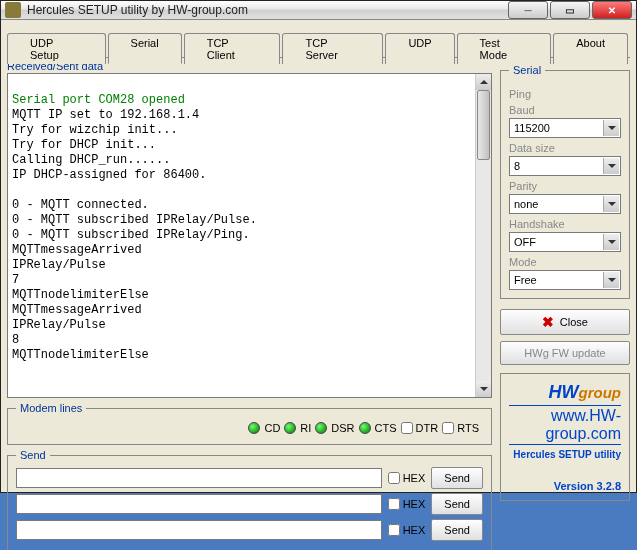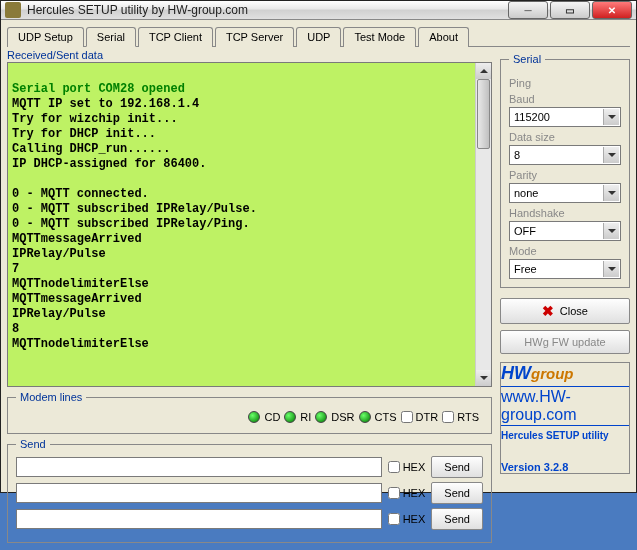--- a/index.html
+++ b/index.html
@@ -7,48 +7,48 @@
 .window { width: 637px; height: 493px; border: 1px solid #222; background: #ece9d8; display: flex; flex-direction: column; }
 .titlebar { height: 28px; background: linear-gradient(to bottom, #fff 0%, #e8e8e8 45%, #d0d0d0 50%, #e0e0e0 100%); display: flex; align-items: center; padding: 0 4px; border-bottom: 1px solid #888; }
 .titlebar .appicon { width: 16px; height: 16px; background: #8a7a3a; border-radius: 2px; margin-right: 6px; }
 .titlebar .title { flex: 1; color: #222; font-size: 12px; }
 .winbtns { display: flex; gap: 2px; }
 .winbtn { width: 40px; height: 18px; border: 1px solid #666; border-radius: 3px; display: flex; align-items: center; justify-content: center; font-size: 10px; font-weight: bold; cursor: pointer; }
 .winbtn.min, .winbtn.max { background: linear-gradient(to bottom, #f5f5f5, #ccc); color: #333; }
 .winbtn.close { background: linear-gradient(to bottom, #ff7a7a, #d02020); color: #fff; }
 .content { flex: 1; padding: 6px; display: flex; flex-direction: column; }
 .tabs { display: flex; border-bottom: 1px solid #888; margin-bottom: 2px; }
-.tab { padding: 3px 10px; border: 1px solid #888; border-bottom: none; margin-right: 2px; background: #ece9d8; cursor: pointer; border-radius: 3px 3px 0 0; position: relative; top: 1px; }
+.tab { padding: 3px 22px; border: 1px solid #888; border-bottom: none; margin-right: 2px; background: #ece9d8; cursor: pointer; border-radius: 3px 3px 0 0; position: relative; top: 7px; }
 .tab.active { background: #ece9d8; border-bottom: 1px solid #ece9d8; font-weight: normal; }
 .mainrow { display: flex; gap: 8px; flex: 1; }
 .leftcol { flex: 1; display: flex; flex-direction: column; }
 .rightcol { width: 130px; display: flex; flex-direction: column; }
 .section-label { color: #003399; font-size: 11px; margin-bottom: 1px; }
-.terminal { flex: 1; border: 1px solid #7a7a7a; background: #bef264; padding: 4px; font-family: "Courier New", monospace; font-size: 12px; line-height: 15px; overflow: auto; white-space: pre; color: #000; position: relative; font-weight: bold; }
+.terminal { flex: 1; border: 1px solid #7a7a7a; background: #ffffff; padding: 4px; font-family: "Courier New", monospace; font-size: 12px; line-height: 15px; overflow: auto; white-space: pre; color: #000; position: relative; }
 .terminal .firstline { color: #008000; }
 fieldset { border: 1px solid #888; padding: 6px 8px 8px 8px; margin-top: 4px; }
 fieldset legend { color: #003399; padding: 0 4px; font-size: 11px; }
 .modemrow { display: flex; align-items: center; gap: 4px; justify-content: flex-end; padding: 2px 4px; }
 .led { display: inline-flex; align-items: center; gap: 4px; }
 .ledcircle { width: 12px; height: 12px; border-radius: 50%; background: radial-gradient(circle at 35% 35%, #6aff6a, #007700); border: 1px solid #444; }
 .chk { display: inline-flex; align-items: center; gap: 3px; }
 .chk input { width: 12px; height: 12px; }
 .sendrow { display: flex; align-items: center; gap: 6px; margin-bottom: 4px; }
 .sendrow input[type=text] { flex: 1; height: 20px; border: 1px solid #7a7a7a; padding: 0 4px; font-size: 11px; }
 .btn { height: 22px; padding: 0 12px; border: 1px solid #888; background: linear-gradient(to bottom, #fefefe, #e0e0e0); cursor: pointer; font-size: 11px; border-radius: 2px; }
 .rightgroup { border: 1px solid #888; padding: 8px; }
 .rightgroup .lbl { color: #888; font-size: 11px; margin-top: 4px; margin-bottom: 2px; }
 .rightgroup .lbl:first-child { margin-top: 0; }
 .combo { width: 100%; height: 20px; border: 1px solid #7a7a7a; background: #fff; display: flex; align-items: center; padding: 0 4px; font-size: 11px; position: relative; cursor: pointer; }
 .combo .arrow { position: absolute; right: 1px; top: 1px; bottom: 1px; width: 16px; background: linear-gradient(to bottom, #eee, #ccc); border-left: 1px solid #aaa; display: flex; align-items: center; justify-content: center; }
 .combo .arrow::after { content: ''; border-left: 4px solid transparent; border-right: 4px solid transparent; border-top: 4px solid #333; }
 .closebtn { margin-top: 10px; width: 100%; height: 26px; display: flex; align-items: center; justify-content: center; gap: 6px; }
 .closebtn .x { color: #c00; font-weight: bold; font-size: 14px; }
 .updatebtn { margin-top: 6px; width: 100%; height: 24px; color: #888; }
-.branding { border: 1px solid #888; padding: 0; margin-top: 8px; text-align: left; }
+.branding { border: 1px solid #888; padding: 8px; margin-top: 8px; text-align: right; }
 .hwlogo { font-family: Arial, sans-serif; font-weight: bold; font-size: 18px; }
 .hwlogo .hw { color: #0044cc; font-style: italic; }
 .hwlogo .grp { color: #cc7700; font-style: italic; font-size: 15px; }
 .brandsite { color: #0044cc; font-size: 16px; border-top: 1px solid #0044cc; border-bottom: 1px solid #0044cc; padding: 1px 0; margin: 2px 0; }
 .brandapp { color: #0044cc; font-weight: bold; font-size: 10px; margin-top: 4px; }
 .brandver { color: #0044cc; font-weight: bold; font-size: 11px; margin-top: 20px; }
 .scrollbar { position: absolute; right: 0; top: 0; bottom: 0; width: 16px; background: #e8e8e8; border-left: 1px solid #ccc; }
 .scrollbar .thumb { position: absolute; top: 16px; left: 1px; right: 1px; height: 70px; background: linear-gradient(to right, #e8e8e8, #c0c0c0); border: 1px solid #888; border-radius: 2px; }
 .scrollbar .arr { position: absolute; left: 0; right: 0; height: 16px; background: linear-gradient(to bottom, #eee, #ccc); display: flex; align-items: center; justify-content: center; }
 .scrollbar .arr.up { top: 0; } .scrollbar .arr.down { bottom: 0; }

